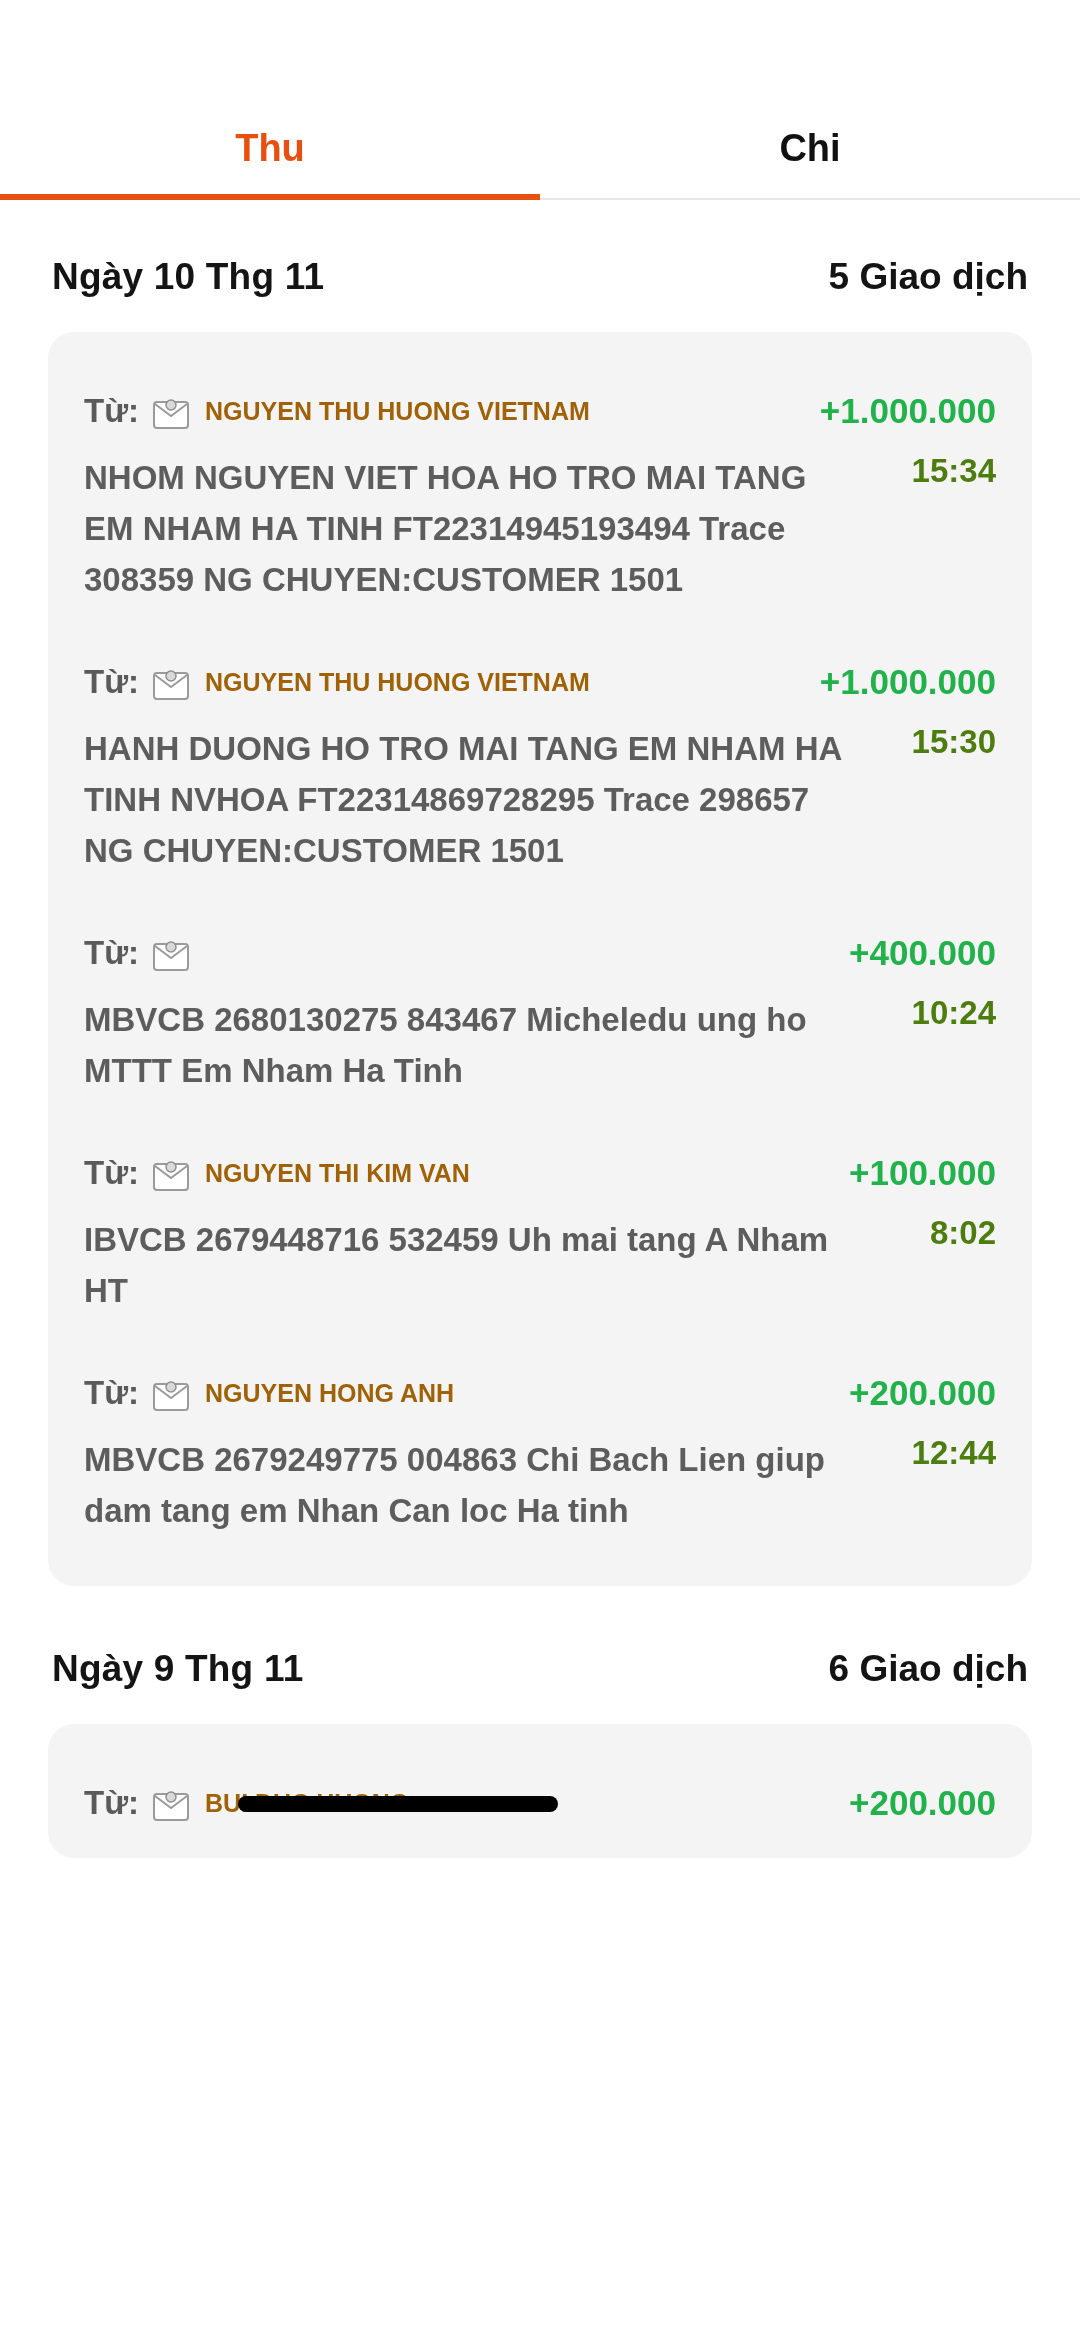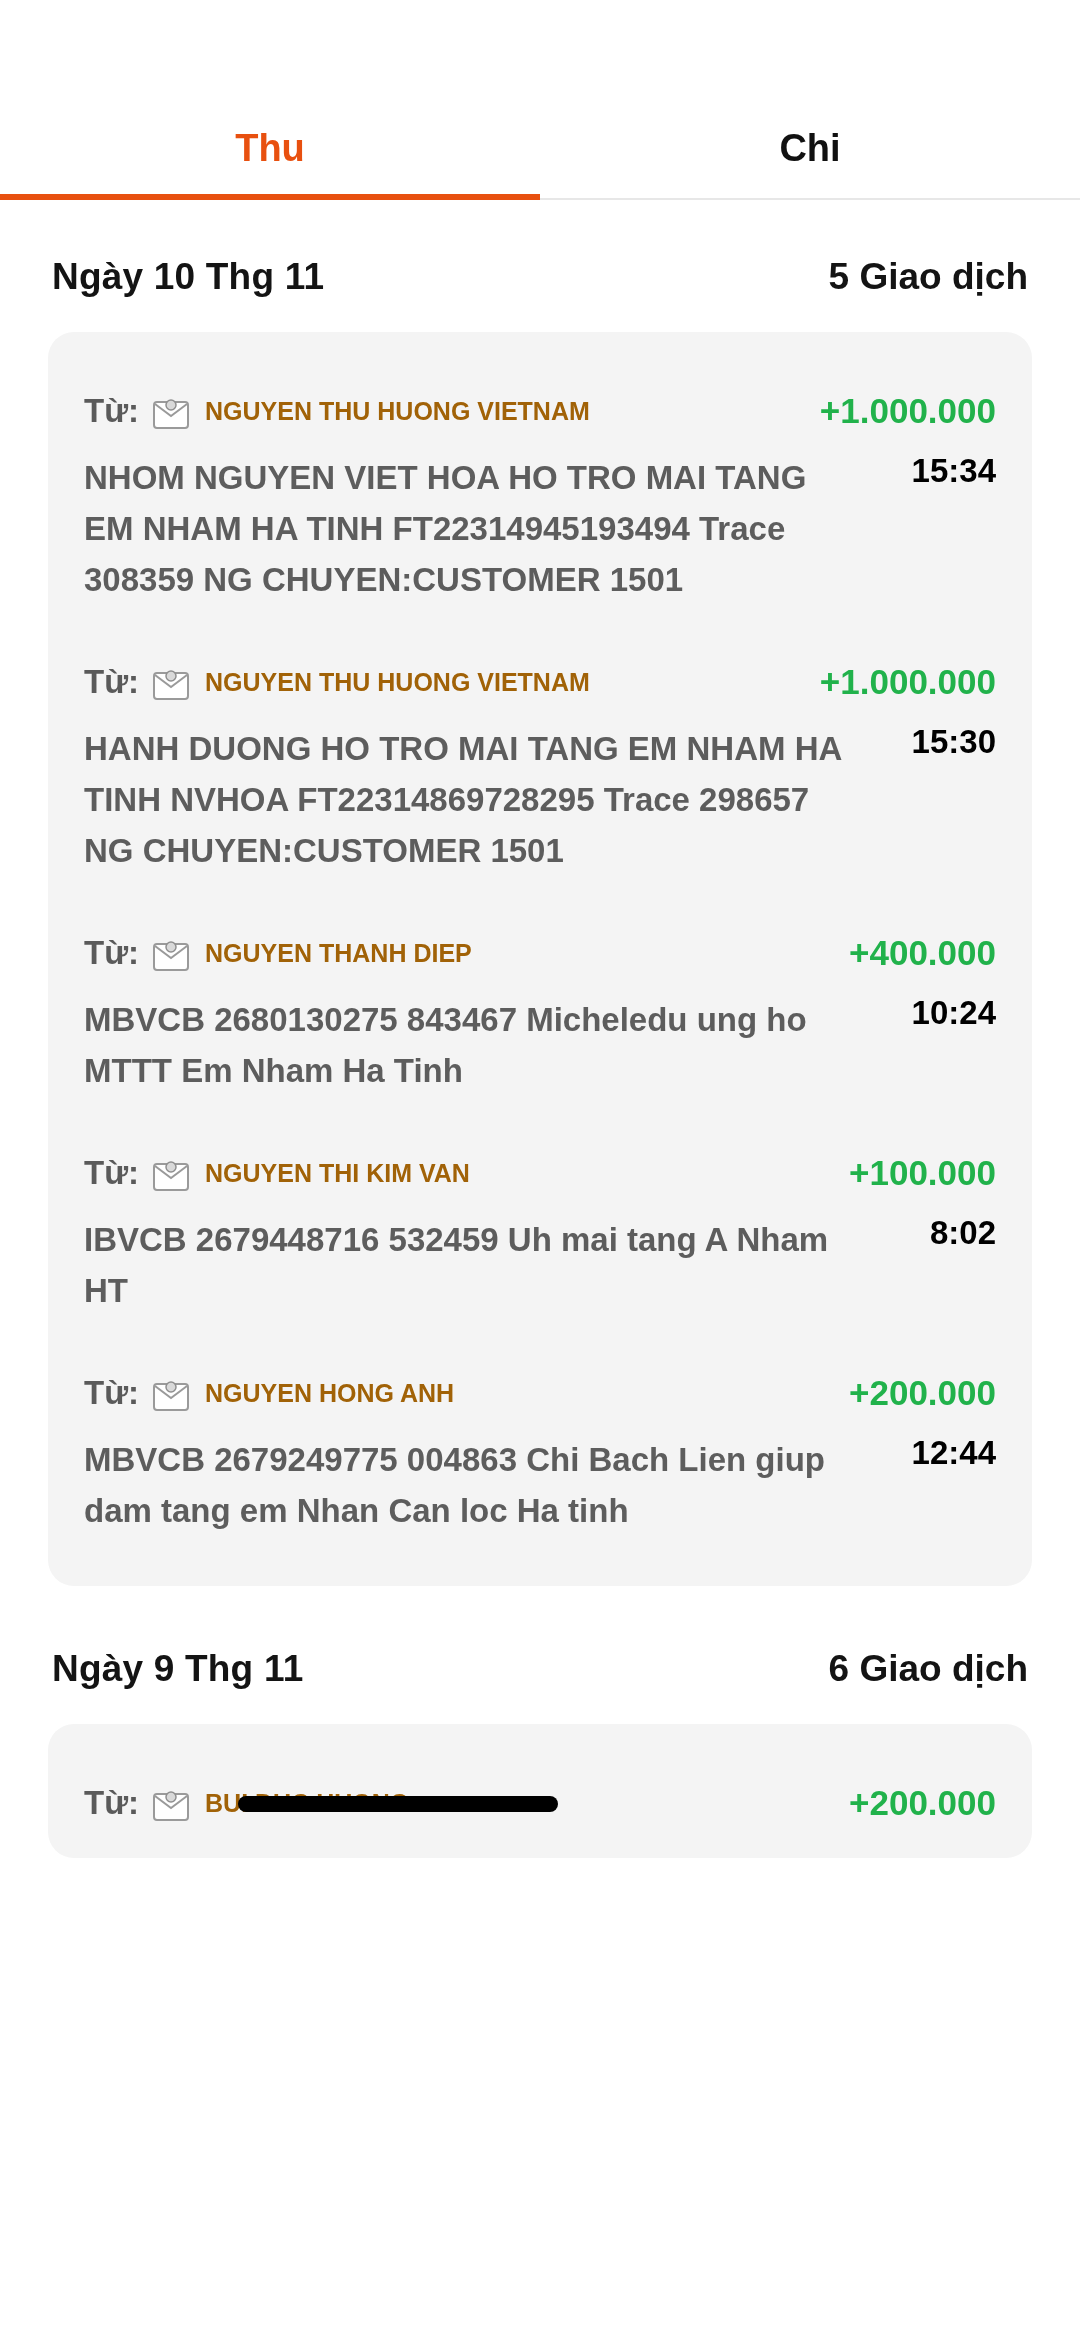--- a/index.html
+++ b/index.html
@@ -127,21 +127,21 @@
   .desc {
     font-size: 33px;
     font-weight: bold;
     color: #5d5d5d;
     line-height: 51px;
     max-width: 770px;
   }
   .time {
     font-size: 33px;
     font-weight: bold;
-    color: #000000;
+    color: #4d7c0f;
     white-space: nowrap;
     flex: 0 0 auto;
     padding-left: 18px;
   }
 
   
   .redacted {
     position: absolute;
     background: #000000;
     border-radius: 8px;
@@ -214,21 +214,20 @@
       <div class="txn-top">
         <div class="txn-from">
           <span class="from-label">Từ:</span>
           <span class="bank-icon">
             <svg width="36" height="34" viewBox="0 0 36 34">
               <rect x="1" y="6" width="34" height="26" rx="3" fill="#ffffff" stroke="#9a9a9a" stroke-width="2"></rect>
               <path d="M2 8 L18 20 L34 8" fill="none" stroke="#9a9a9a" stroke-width="2"></path>
               <circle cx="18" cy="9" r="5" fill="#d9d9d9" stroke="#8f8f8f" stroke-width="1.5"></circle>
             </svg>
           </span>
-          <span class="from-name">NGUYEN THANH DIEP</span>
         </div>
         <div class="amount">+400.000</div>
       </div>
       <div class="txn-bottom">
         <div class="desc">MBVCB 2680130275 843467 Micheledu ung ho MTTT Em Nham  Ha Tinh</div>
         <div class="time">10:24</div>
       </div>
     </div>
 
     <div class="txn">

